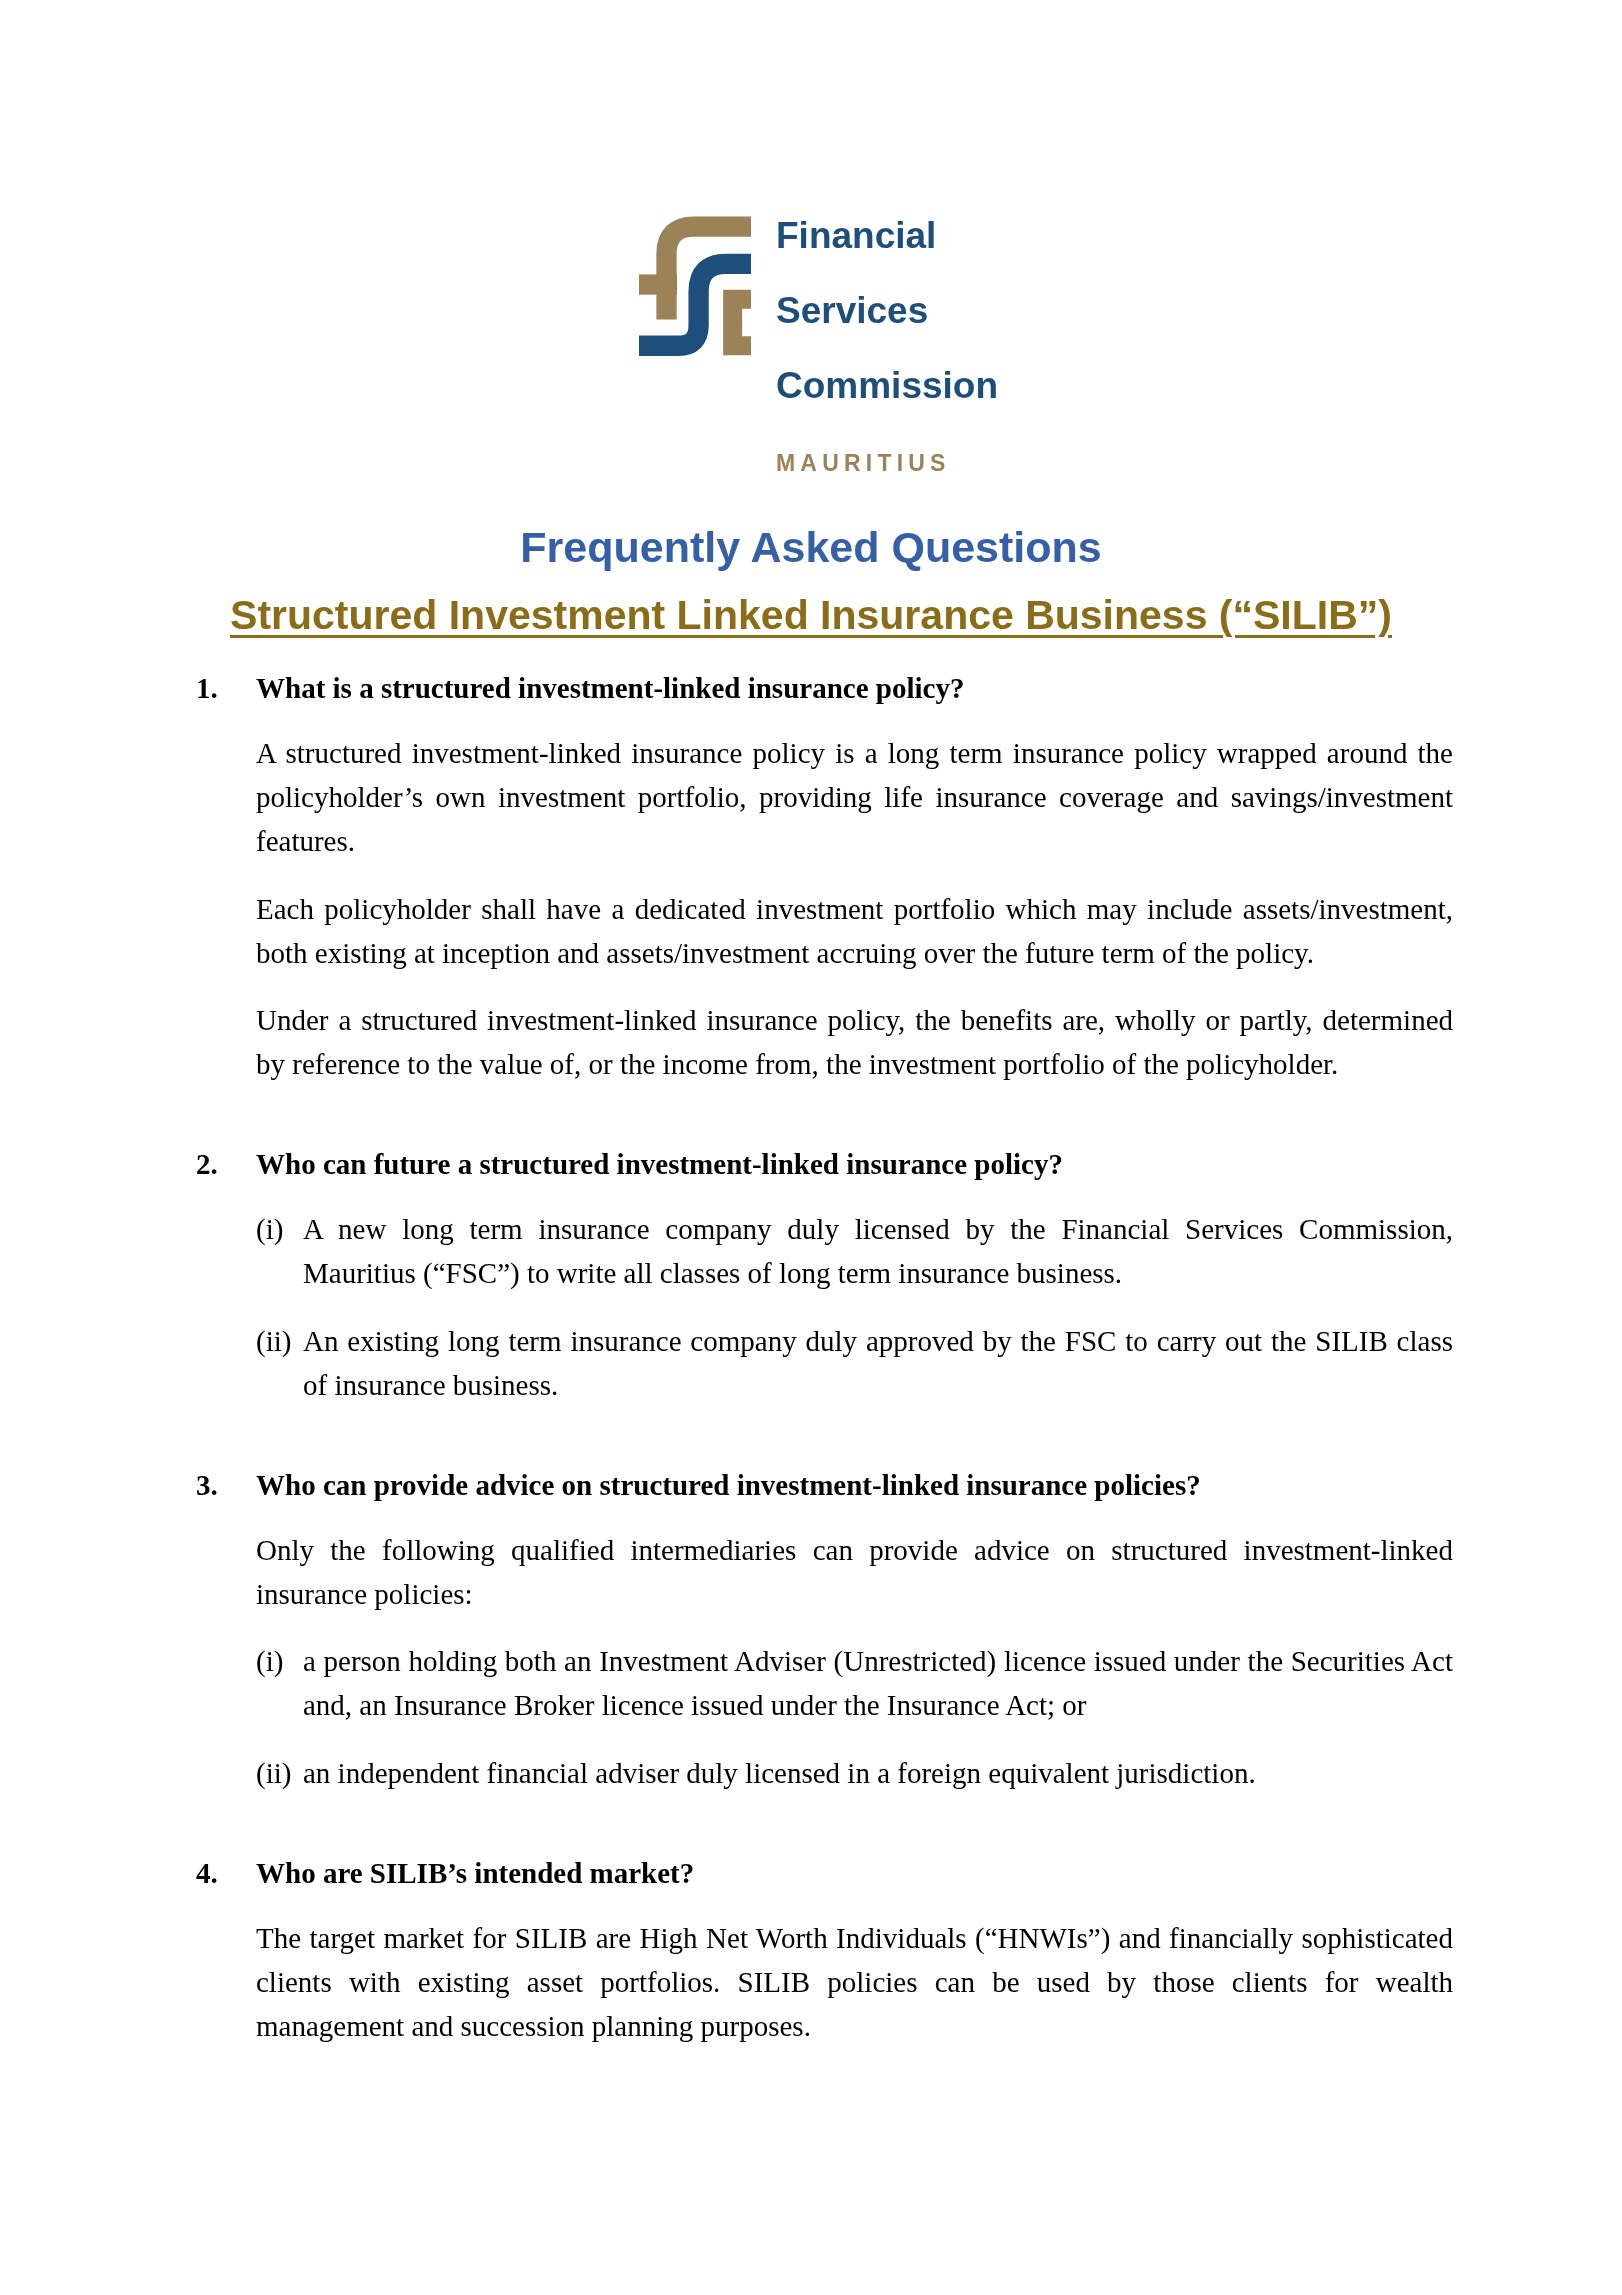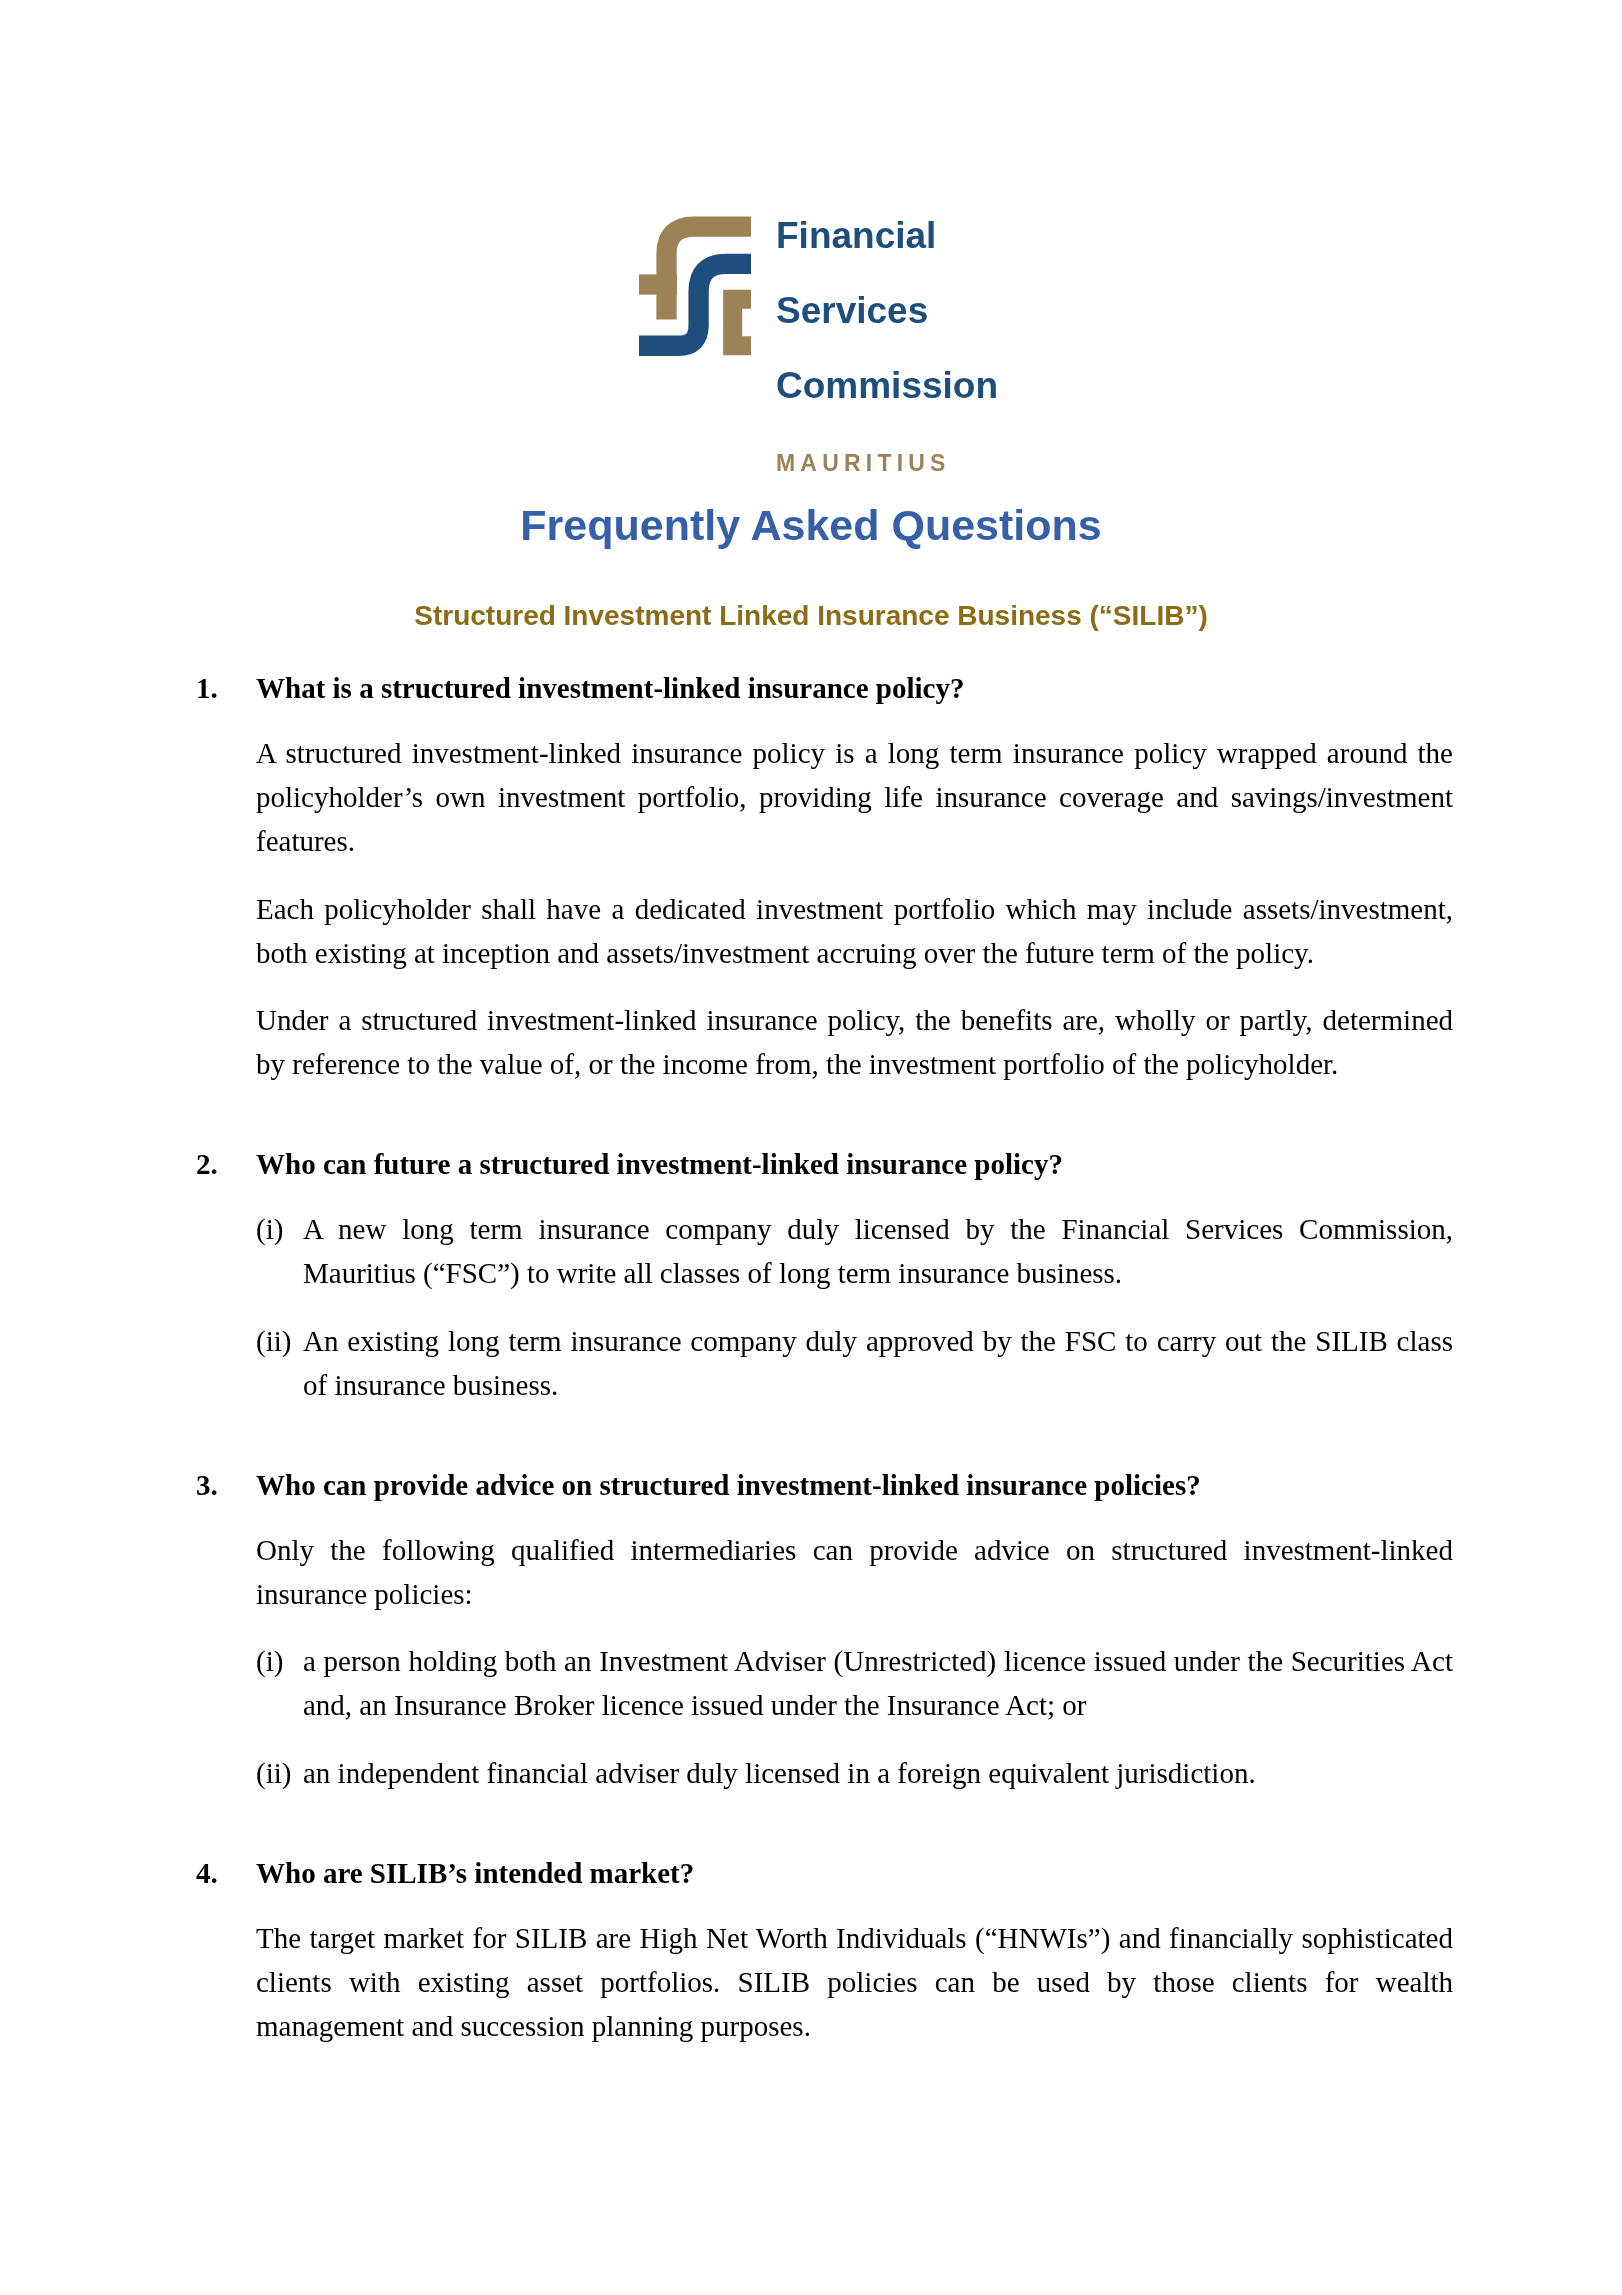--- a/index.html
+++ b/index.html
@@ -37,43 +37,44 @@
     font-size: 23px;
     line-height: 26px;
     margin-top: 9.2px;
     letter-spacing: 5.2px;
     color: #9c8357;
   }
 
   
   .title {
     position: absolute;
-    top: 500px;
+    top: 522px;
     left: 0;
     width: 100%;
     margin: 0;
     text-align: center;
     font-family: "Liberation Sans", sans-serif;
     font-weight: bold;
     font-size: 43px;
     line-height: 51px;
     color: #3560a8;
   }
   .subtitle {
     position: absolute;
     top: 594px;
     left: 0;
     width: 100%;
     margin: 0;
     text-align: center;
     font-family: "Liberation Sans", sans-serif;
     font-weight: bold;
-    font-size: 28px;
+    font-size: 41px;
     line-height: 43px;
     color: #8c6d17;
+    text-decoration: underline;
     text-decoration-thickness: 3.3px;
     text-underline-offset: 5.9px;
   }
 
   
   .content {
     position: absolute;
     top: 666px;
     left: 196px;
     right: 169px;

